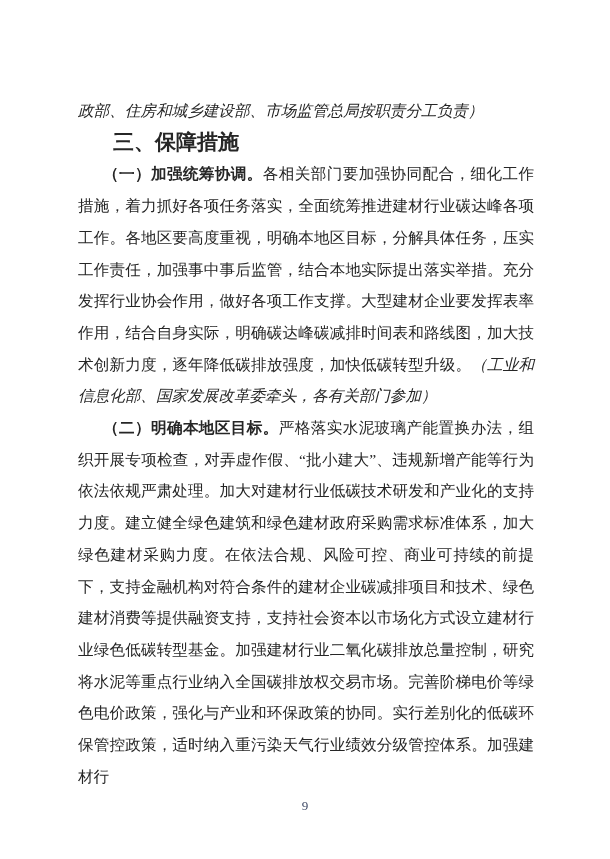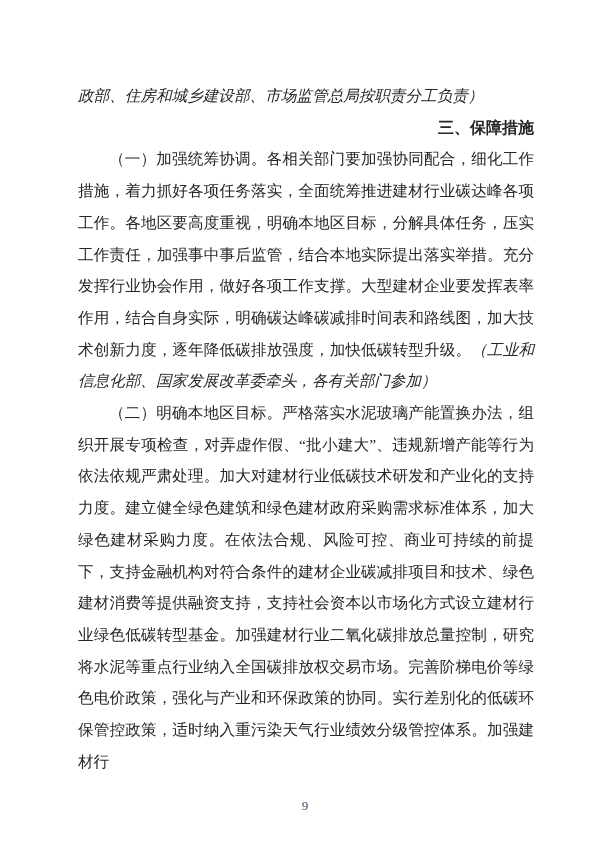--- a/index.html
+++ b/index.html
@@ -12,47 +12,46 @@
     width: 610px;
     height: 859px;
     background: #ffffff;
     overflow: hidden;
     font-family: "Liberation Serif", "DejaVu Serif", serif;
     color: #262626;
   }
   .content {
     position: absolute;
     left: 78px;
-    top: 80px;
+    top: 95px;
     width: 456px;
     font-size: 15.6px;
     line-height: 31.7px;
     text-align: justify;
     word-break: break-all;
   }
   .continuation {
     margin: 0;
     font-style: italic;           
   }
   .section-heading {
     margin: 0;
     font-family: Liberation Serif, serif; 
     font-weight: bold;
-    font-size: 16px;
+    font-size: 21px;
     text-indent: 35px;
     line-height: 31.7px;
-    text-align: right;
+    text-align: left;
   }
   .para {
     margin: 0;
     text-indent: 25px;            
   }
   .para .lead {
-    font-weight: normal;            
-    margin-left: 6px;
+    font-weight: bold;            
   }
   .kaiti {
     font-style: italic;           
   }
   .page-footer {
     position: absolute;
     left: 0;
     right: 0;
     top: 798px;
     text-align: center;

